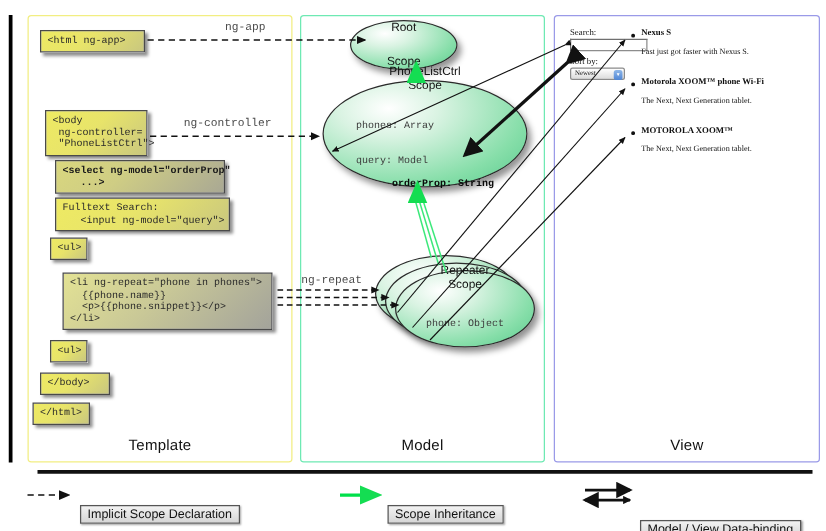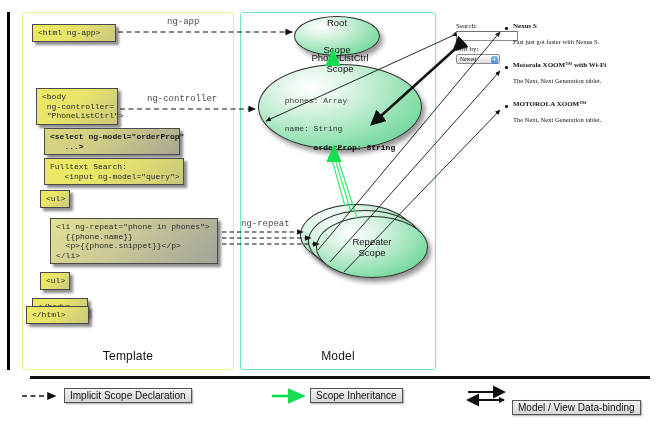--- a/index.html
+++ b/index.html
@@ -89,38 +89,42 @@
   .v-item-title{position:absolute;font-family:"Liberation Serif",serif;font-size:7px;color:#111;white-space:nowrap;font-weight:bold;}
   .v-item-snip{position:absolute;font-family:"Liberation Serif",serif;font-size:6.5px;color:#111;white-space:nowrap;}
 
   
   .legend-item{position:absolute;top:388px;height:18px;}
   .legend-box{
     position:absolute;box-sizing:border-box;height:15px;
     border:1px solid #555;background:linear-gradient(#f2f2f2,#d6d6d6);
     font-size:10px;color:#111;line-height:13px;padding:0 5px;white-space:nowrap;
     box-shadow:1px 1px 1.5px rgba(0,0,0,.35);
+    margin-top:16px;
   }
 
   svg.ovl{position:absolute;left:0;top:0;width:661px;height:425px;pointer-events:none;}
 </style>
 </head>
 <body>
 
 <div id="stage">
 
   <div class="left-rule"></div>
   <div class="legend-rule"></div>
 
   <div class="panel template">
     <div class="panel-title">Template</div>
   </div>
   <div class="panel model">
     <div class="panel-title">Model</div>
   </div>
+  <div class="panel view">
+    <div class="panel-title">View</div>
+  </div>
 
   <div class="codebox cb-yellow" style="left:36px;top:88px;width:82px;">&lt;body
  ng-controller=
  "PhoneListCtrl"&gt;</div>
 
   <div class="codebox cb-yellow" style="left:32px;top:24px;width:84px;">&lt;html ng-app&gt;</div>
 
   <div class="codebox cb-olive cb-bold" style="left:44px;top:128px;width:136px;">&lt;select ng-model="orderProp"
    ...&gt;</div>
 
@@ -131,63 +135,66 @@
 
   <div class="codebox cb-gray" style="left:50px;top:218px;width:168px;">&lt;li ng-repeat="phone in phones"&gt;
   {{phone.name}}
   &lt;p&gt;{{phone.snippet}}&lt;/p&gt;
 &lt;/li&gt;</div>
 
   <div class="codebox cb-yellow" style="left:40px;top:272px;width:30px;">&lt;ul&gt;</div>
 
   <div class="codebox cb-yellow" style="left:32px;top:298px;width:56px;">&lt;/body&gt;</div>
 
-  <div class="codebox cb-yellow" style="left:26px;top:306px;width:63px;">&lt;/html&gt;</div>
-
-  <div class="edge-label" style="left:167px;top:17px;">ng-app</div>
+  <div class="codebox cb-yellow" style="left:26px;top:322px;width:46px;">&lt;/html&gt;</div>
+
+  <div class="edge-label" style="left:180px;top:17px;">ng-app</div>
   <div class="edge-label" style="left:147px;top:94px;">ng-controller</div>
   <div class="edge-label" style="left:241px;top:219px;">ng-repeat</div>
 
-  <div class="scope" style="left:294px;width:86px;top:16px;height:40px;gap:16px;">
+  <div class="scope" style="left:280px;width:86px;top:16px;height:40px;gap:16px;">
     <div class="stitle">Root</div>
     <div class="stitle">Scope</div>
   </div>
 
   <div class="scope" style="left:258px;width:164px;top:64px;height:86px;">
     <div class="stitle">PhoneListCtrl</div>
     <div class="stitle">Scope</div>
     <div class="sprops">
       <div>phones: Array</div>
-      <div>name: String</div>
+      <div>query: Model</div>
       <b>orderProp: String</b>
     </div>
   </div>
 
   <div class="scope-ghost" style="left:300px;width:112px;top:204px;height:60px;"></div>
   <div class="scope-ghost" style="left:308px;width:112px;top:210px;height:60px;"></div>
   <div class="scope" style="left:316px;width:112px;top:216px;height:62px;">
     <div class="stitle">Repeater</div>
     <div class="stitle">Scope</div>
+    <div class="sprops">
+      <div>phone: Object</div>
+    </div>
   </div>
 
   <div class="view-inner">
     <div class="v-label" style="left:5px;top:2px;">Search:</div>
     <input class="v-input" style="left: 5px; top: 11px; width: 62px; height: 10px; font-size: 6px;" value="">
     <div class="v-label" style="left:5px;top:25px;">Sort by:</div>
     <div class="v-select" style="left:5px;top:34px;width:44px;">
       <span>Newest</span>
       <span class="arrowbtn">▾</span>
     </div>
 
     <div class="v-bullet" style="left:54px;top:7px;"></div>
     <div class="v-item-title" style="left:62px;top:2px;">Nexus S</div>
     <div class="v-item-snip" style="left:62px;top:18px;">Fast just got faster with Nexus S.</div>
 
     <div class="v-bullet" style="left:54px;top:46px;"></div>
-    <div class="v-item-title" style="left:62px;top:41px;">Motorola XOOM™  with Wi-Fi</div>
+    <div class="v-item-title" style="left:62px;top:41px;">Motorola XOOM™  phone Wi-Fi</div>
     <div class="v-item-snip" style="left:62px;top:57px;">The Next, Next Generation tablet.</div>
 
     <div class="v-bullet" style="left:54px;top:85px;"></div>
     <div class="v-item-title" style="left:62px;top:80px;">MOTOROLA XOOM™</div>
     <div class="v-item-snip" style="left:62px;top:96px;">The Next, Next Generation tablet.</div>
   </div>
 
   <svg class="ovl">
     <defs>
       <marker id="ahBlack" markerWidth="7" markerHeight="7" refX="6" refY="3" orient="auto">

